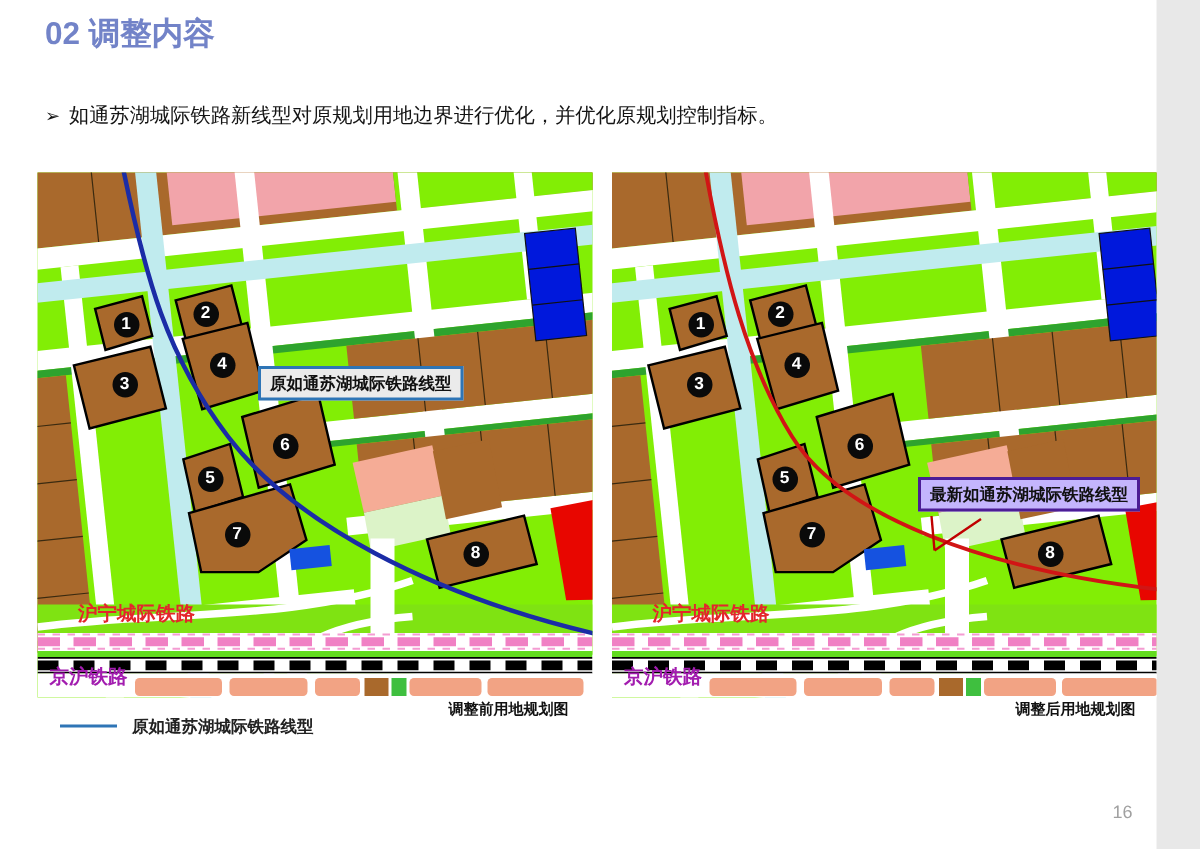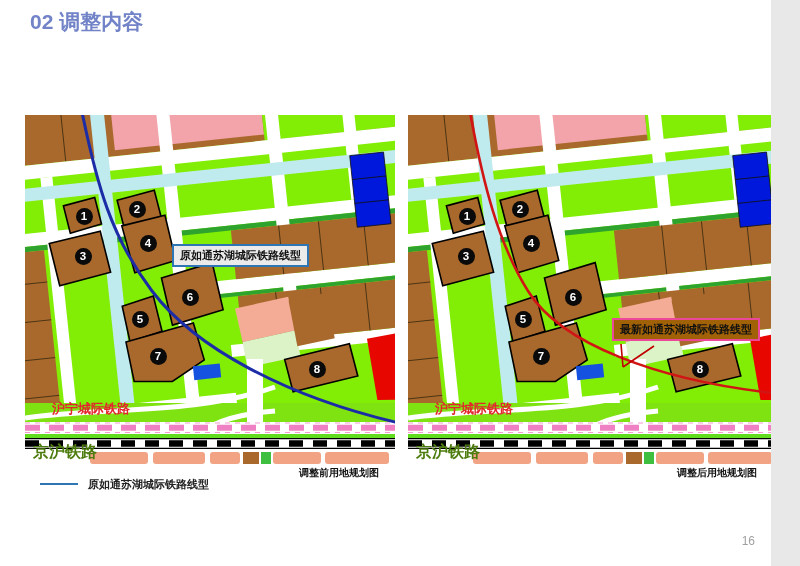--- a/index.html
+++ b/index.html
@@ -10,23 +10,23 @@
   .bullet .marker{margin-right:6px;font-size:12px;color:#141414;}
   .map{position:absolute;top:115px;width:370px;height:350px;}
   #map-left{left:25px;}
   #map-right{left:408px;}
   .map svg.mapsvg{position:absolute;left:0;top:0;}
   .badge{position:absolute;width:17px;height:17px;border-radius:50%;background:#0a0a0a;color:#fff;
          font-size:11.5px;font-weight:bold;line-height:17px;text-align:center;}
   .anno{position:absolute;font-size:11px;font-weight:bold;color:#111;background:#ececec;
         padding:2px 6px;white-space:nowrap;}
   .anno-old{left:147px;top:129px;border:2px solid #2E75B6;background:#ebebeb;}
-  .anno-new{left:204px;top:203px;border:2px solid #ec4899;background:#a16207;}
+  .anno-new{left:204px;top:203px;border:2px solid #4c1d95;background:#c4b5fd;}
   .rail-a{position:absolute;left:3px;top:285px;font-size:13px;font-weight:bold;color:#E4252B;white-space:nowrap;margin-left:24px;}
-  .rail-b{position:absolute;left:8px;top:327px;font-size:16px;font-weight:bold;color:#4d7c0f;white-space:nowrap;}
+  .rail-b{position:absolute;left:8px;top:327px;font-size:13px;font-weight:bold;color:#a21caf;white-space:nowrap;}
   .caption{position:absolute;top:466px;width:170px;text-align:center;font-size:10px;font-weight:bold;color:#111;}
   #caption-left{left:254px;}
   #caption-right{left:632px;}
   .legend{position:absolute;left:40px;top:474px;}
   .legend-row{display:flex;align-items:center;height:20px;}
   .legend-line{width:38px;height:2px;display:inline-block;}
   .legend-line.blue{background:#2E75B6;}
   .legend-line.red{background:#B01116;}
   .legend-label{margin-left:10px;font-size:11px;font-weight:bold;color:#222;white-space:nowrap;}
   .pagenum{position:absolute;right:16px;top:534px;font-size:12px;color:#A0A0A0;}
@@ -125,20 +125,21 @@
           </g>
           <rect x="218" y="337" width="16" height="12" fill="#A9692C"></rect>
           <rect x="236" y="337" width="10" height="12" fill="#3FBF3F"></rect>
         </g>
       </g>
     </defs>
   </svg>
 
   <h1 class="title">02 调整内容</h1>
 
+  <p class="bullet"><span class="marker">➢</span><span>如通苏湖城际铁路新线型对原规划用地边界进行优化，并优化原规划控制指标。</span></p>
 
   <div class="map" id="map-left">
     <svg class="mapsvg" viewBox="0 0 370 350" width="370" height="350">
       <use href="#basemap"></use>
       <path d="M57,-3 C72,70 86,122 127,176 C170,233 262,282 374,308" stroke="#1B2CA6" stroke-width="3" fill="none"></path>
     </svg>
     <span class="badge" style="left:50.5px;top:92.5px">1</span>
     <span class="badge" style="left:103.5px;top:85.5px">2</span>
     <span class="badge" style="left:49.5px;top:132.5px">3</span>
     <span class="badge" style="left:114.5px;top:119.5px">4</span>

